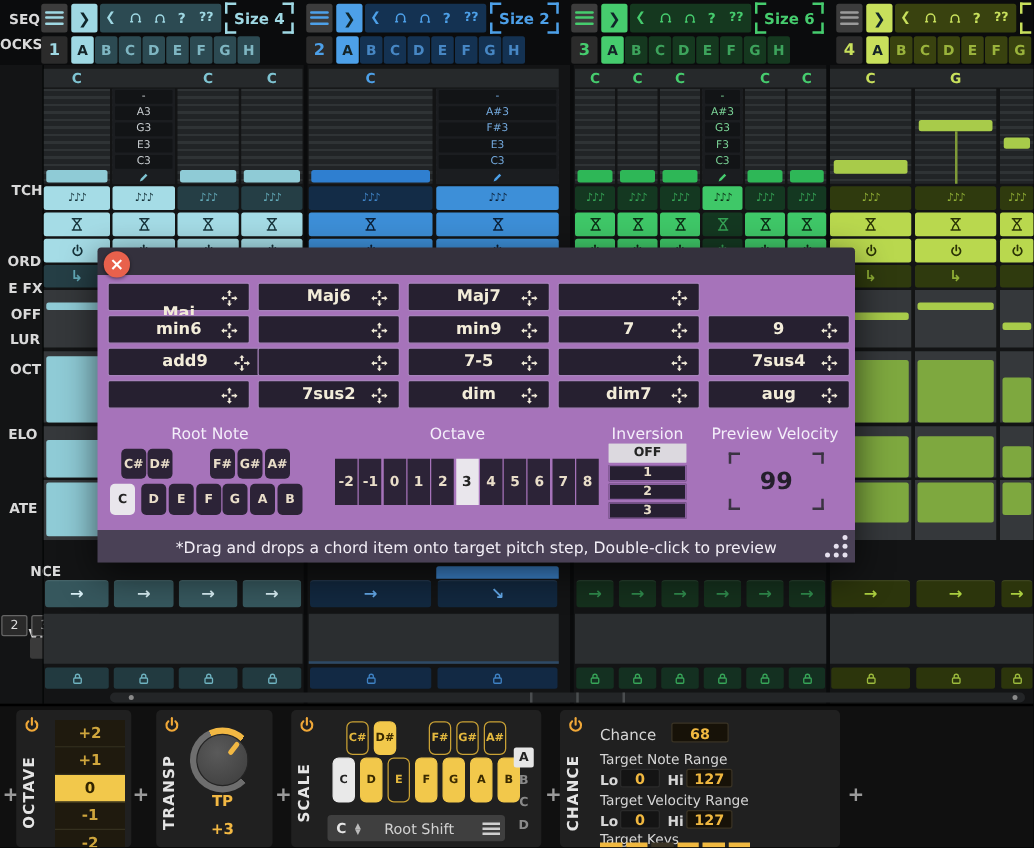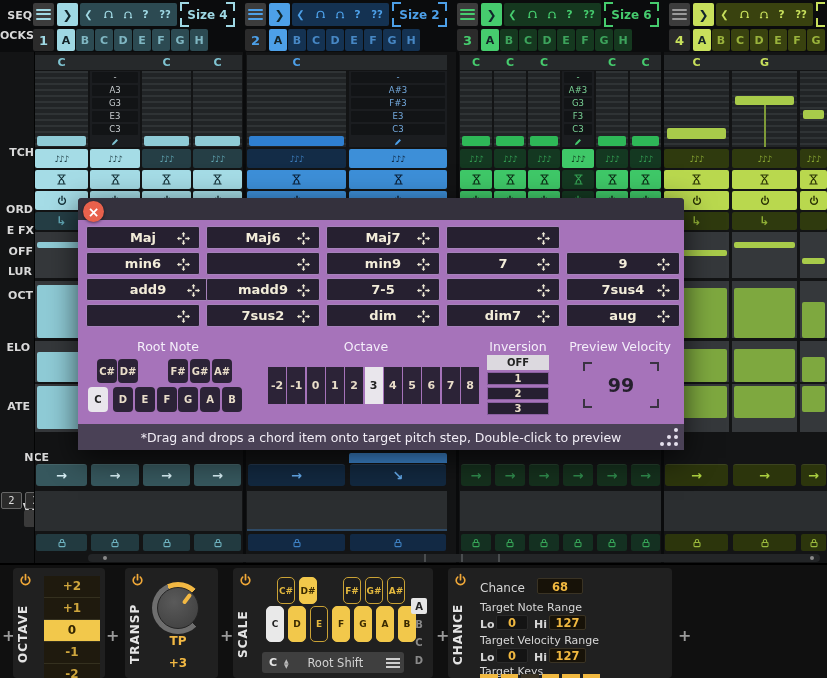--- a/index.html
+++ b/index.html
@@ -866,21 +866,21 @@
     </div>
     <div class="abs grip" style="left:576px;top:228px;width:26px;height:22px;">
       <i style="right:2px;bottom:2px"></i>
         <i style="right:2px;bottom:9px"></i>
         <i style="right:2px;bottom:16px"></i>
       <i style="right:9px;bottom:2px"></i>
         <i style="right:9px;bottom:9px"></i>
         <i style="right:16px;bottom:2px"></i>
     </div>
   <div class="abs chordcell" style="left: 8px; top: 28px; width: 114px; height: 23px;">
-        <div class="abs ctr" style="left:0;top:0;width:100%;height:100%;">Maj</div>
+        <div class="abs ctr" style="left:0;top:13px;width:100%;height:100%;">Maj</div>
         <div class="abs ctr" style="right:7px;top:3px;width:17px;height:17px;color:#f2ecd9;">
           <svg viewBox="0 0 18 18" width="15" height="15">
             <path d="M9 1.2 11.4 3.9H9.9v3H8.1v-3H6.6zM9 16.8 6.6 14.1H8.1v-3h1.8v3h1.5zM1.2 9 3.9 6.6V8.1h3v1.8h-3v1.5zM16.8 9 14.1 11.4V9.9h-3V8.1h3V6.6z" fill="currentColor"></path>
           </svg>
         </div>
       </div>
       <div class="abs chordcell" style="left: 128px; top: 28px; width: 114px; height: 23px;">
         <div class="abs ctr" style="left:0;top:0;width:100%;height:100%;">Maj6</div>
         <div class="abs ctr" style="right:7px;top:3px;width:17px;height:17px;color:#f2ecd9;">
           <svg viewBox="0 0 18 18" width="15" height="15">
@@ -944,21 +944,20 @@
       </div>
       <div class="abs chordcell" style="left: 8px; top: 80px; width: 124px; height: 23px; text-align: center;">
         <div class="abs ctr" style="left:0;top:0;width:100%;height:100%;">add9</div>
         <div class="abs ctr" style="right:7px;top:3px;width:17px;height:17px;color:#f2ecd9;">
           <svg viewBox="0 0 18 18" width="15" height="15">
             <path d="M9 1.2 11.4 3.9H9.9v3H8.1v-3H6.6zM9 16.8 6.6 14.1H8.1v-3h1.8v3h1.5zM1.2 9 3.9 6.6V8.1h3v1.8h-3v1.5zM16.8 9 14.1 11.4V9.9h-3V8.1h3V6.6z" fill="currentColor"></path>
           </svg>
         </div>
       </div>
       <div class="abs chordcell" style="left: 128px; top: 80px; width: 114px; height: 23px;">
-        <div class="abs ctr" style="left:0;top:0;width:100%;height:100%;">madd9</div>
         <div class="abs ctr" style="right:7px;top:3px;width:17px;height:17px;color:#f2ecd9;">
           <svg viewBox="0 0 18 18" width="15" height="15">
             <path d="M9 1.2 11.4 3.9H9.9v3H8.1v-3H6.6zM9 16.8 6.6 14.1H8.1v-3h1.8v3h1.5zM1.2 9 3.9 6.6V8.1h3v1.8h-3v1.5zM16.8 9 14.1 11.4V9.9h-3V8.1h3V6.6z" fill="currentColor"></path>
           </svg>
         </div>
       </div>
       <div class="abs chordcell" style="left: 248px; top: 80px; width: 114px; height: 23px;">
         <div class="abs ctr" style="left:0;top:0;width:100%;height:100%;">7-5</div>
         <div class="abs ctr" style="right:7px;top:3px;width:17px;height:17px;color:#f2ecd9;">
           <svg viewBox="0 0 18 18" width="15" height="15">

